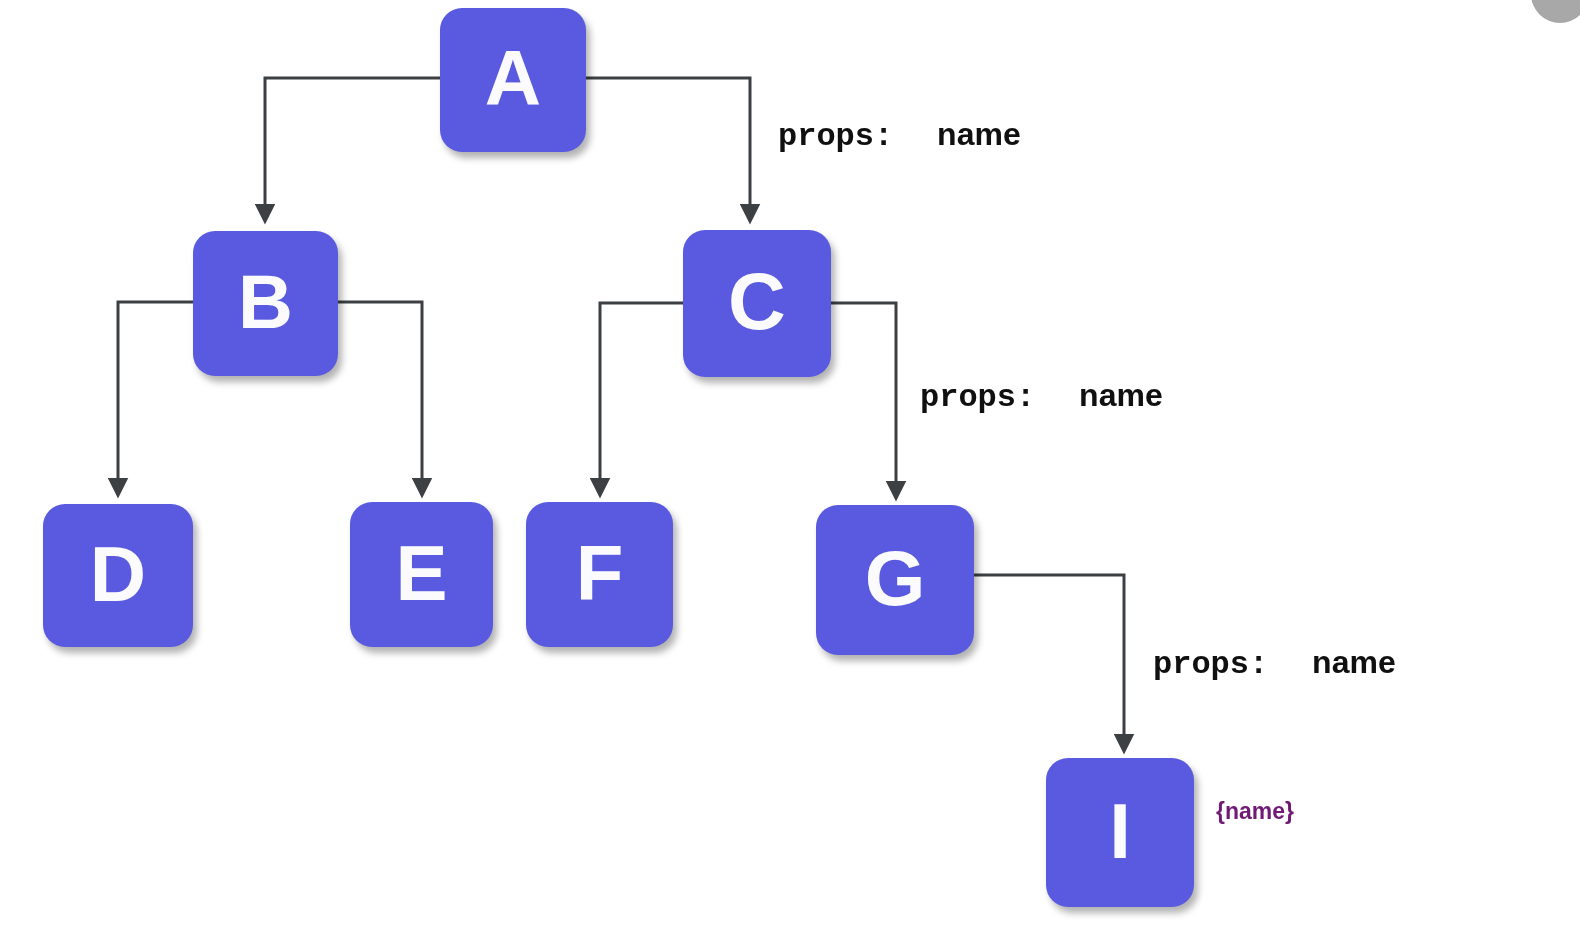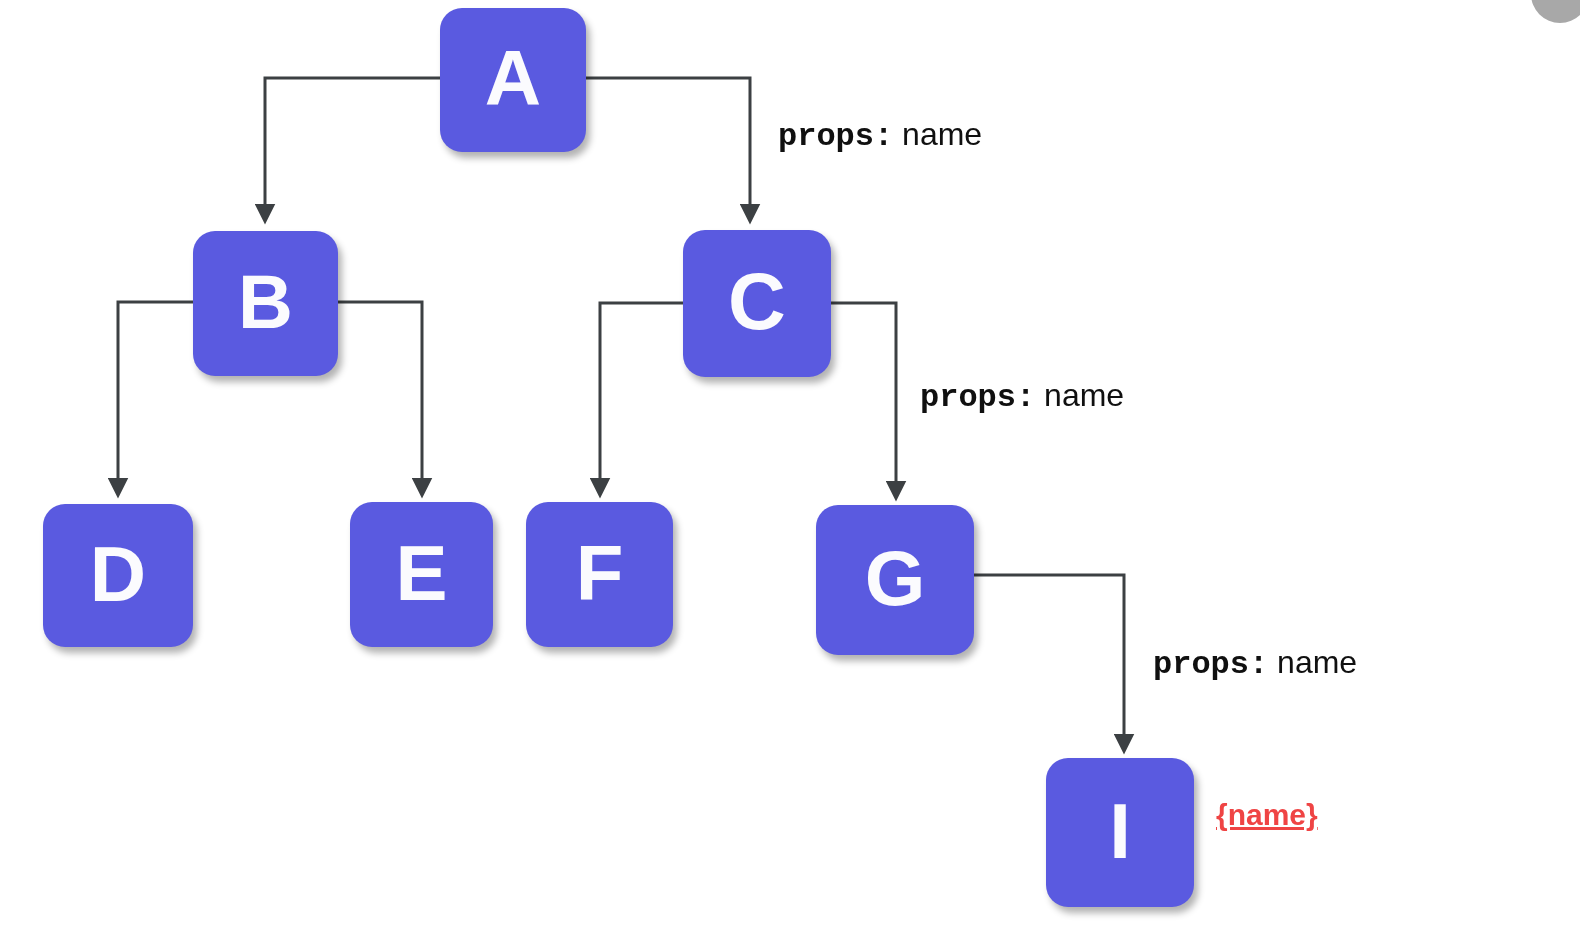--- a/index.html
+++ b/index.html
@@ -57,33 +57,33 @@
     font-family: "Liberation Sans", sans-serif;
     font-size: 32px;
     line-height: 1;
     z-index: 4;
   }
   .edge-label .key {
     font-weight: bold;
     font-family: Liberation Mono, monospace;
   }
   .edge-label .val {
-    font-weight: normal;
+    font-weight: bold;
+    margin-left: 35px;
   }
   
   .expr-label {
     position: absolute;
     white-space: nowrap;
-    color: #ef4444;
+    color: #701a75;
     font-family: "Liberation Sans", sans-serif;
     font-weight: bold;
-    font-size: 30px;
+    font-size: 23px;
     line-height: 1;
     z-index: 4;
-    text-decoration: underline;
   }
   
   #corner-blob {
     position: absolute;
     border-radius: 50%;
     background: #a8a8a8;
     z-index: 2;
   }
 </style>
 </head>

